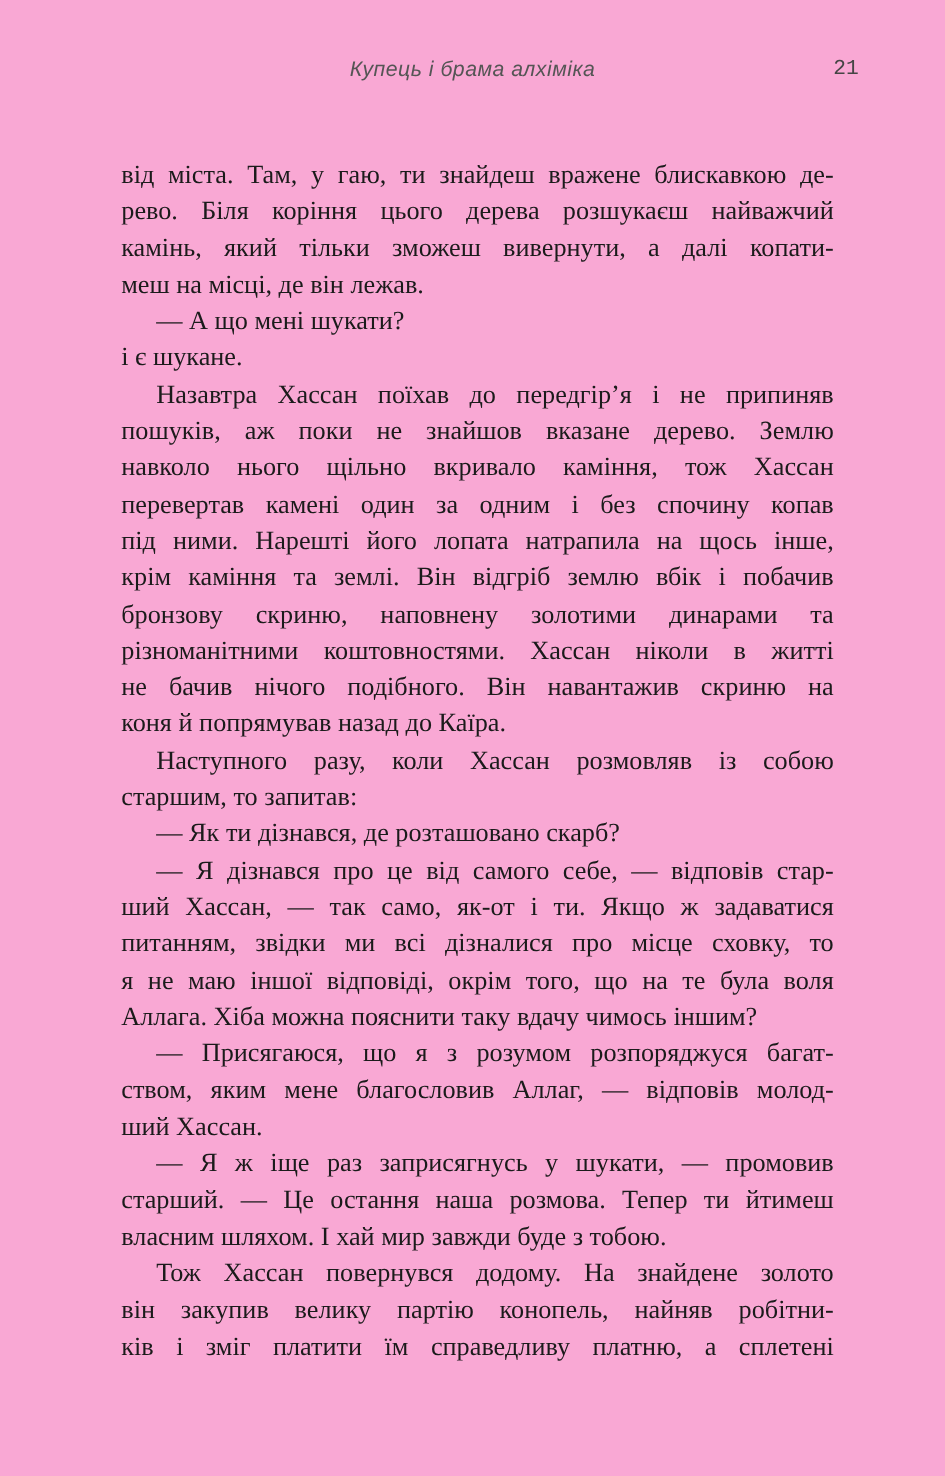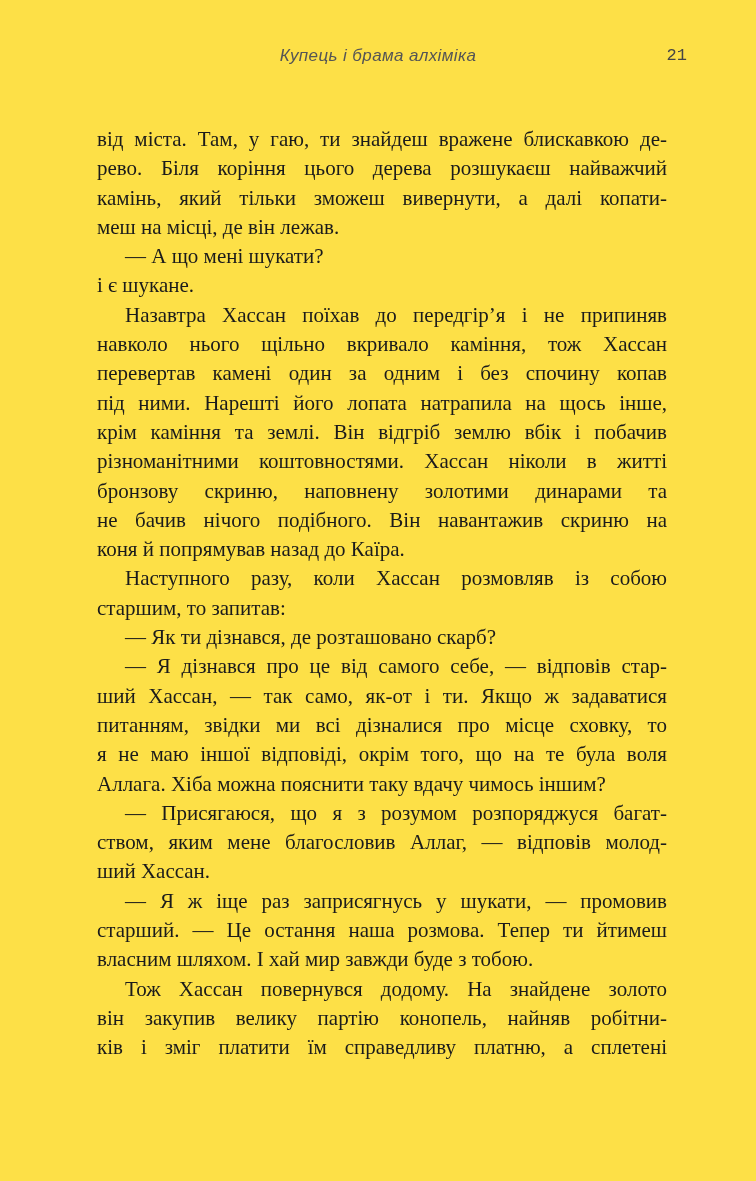--- a/index.html
+++ b/index.html
@@ -4,21 +4,21 @@
 <style>
   html, body {
     margin: 0;
     padding: 0;
     background: #ffffff;
   }
   .page {
     position: relative;
     width: 756px;
     height: 1181px;
-    background: #fde047;
+    background: #f9a8d4;
     overflow: hidden;
     font-family: "Liberation Serif", serif;
   }
   .running-head {
     position: absolute;
     top: 46px;
     left: 0;
     width: 100%;
     height: 24px;
   }
@@ -75,26 +75,27 @@
   </div>
 
   <div class="body-text">
       <div class="line">від міста. Там, у гаю, ти знайдеш вражене блискавкою де-</div>
       <div class="line">рево. Біля коріння цього дерева розшукаєш найважчий</div>
       <div class="line">камінь, який тільки зможеш вивернути, а далі копати-</div>
       <div class="line para-end">меш на місці, де він лежав.</div>
       <div class="line indent para-end">— А що мені шукати?</div>
       <div class="line para-end">і є шукане.</div>
       <div class="line indent">Назавтра Хассан поїхав до передгір’я і не припиняв</div>
+      <div class="line">пошуків, аж поки не знайшов вказане дерево. Землю</div>
       <div class="line">навколо нього щільно вкривало каміння, тож Хассан</div>
       <div class="line">перевертав камені один за одним і без спочину копав</div>
       <div class="line">під ними. Нарешті його лопата натрапила на щось інше,</div>
       <div class="line">крім каміння та землі. Він відгріб землю вбік і побачив</div>
+      <div class="line">бронзову скриню, наповнену золотими динарами та</div>
       <div class="line">різноманітними коштовностями. Хассан ніколи в житті</div>
-      <div class="line">бронзову скриню, наповнену золотими динарами та</div>
       <div class="line">не бачив нічого подібного. Він навантажив скриню на</div>
       <div class="line para-end">коня й попрямував назад до Каїра.</div>
       <div class="line indent">Наступного разу, коли Хассан розмовляв із собою</div>
       <div class="line para-end">старшим, то запитав:</div>
       <div class="line indent para-end">— Як ти дізнався, де розташовано скарб?</div>
       <div class="line indent">— Я дізнався про це від самого себе, — відповів стар-</div>
       <div class="line">ший Хассан, — так само, як-от і ти. Якщо ж задаватися</div>
       <div class="line">питанням, звідки ми всі дізналися про місце сховку, то</div>
       <div class="line">я не маю іншої відповіді, окрім того, що на те була воля</div>
       <div class="line para-end">Аллага. Хіба можна пояснити таку вдачу чимось іншим?</div>

